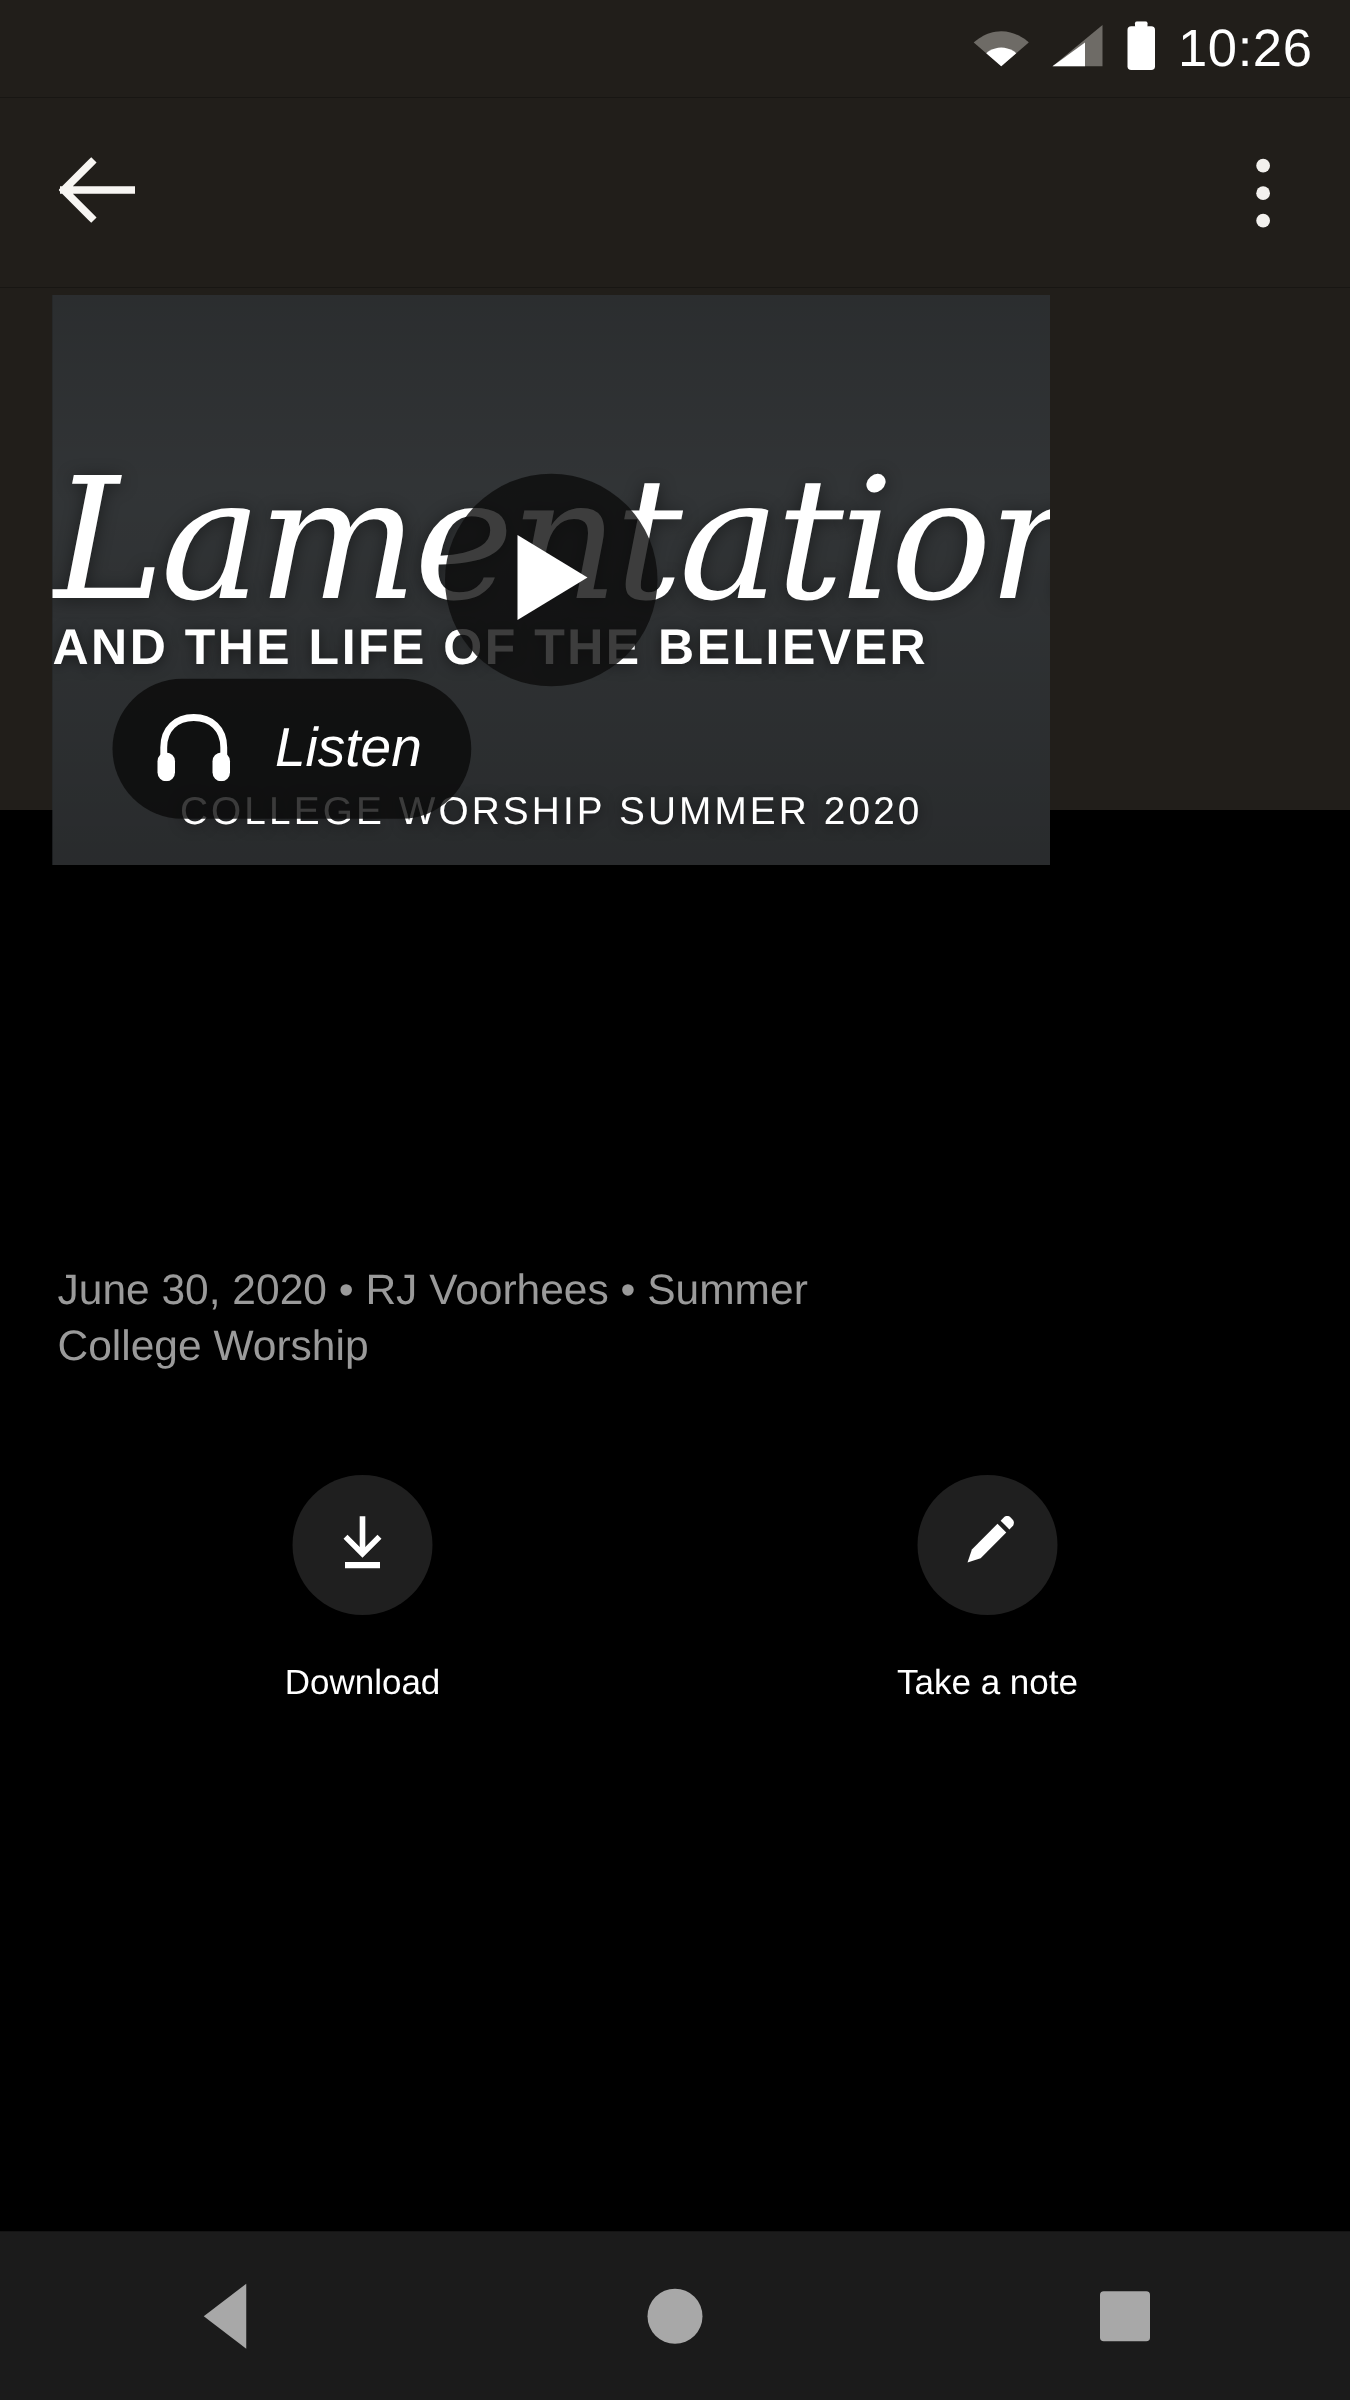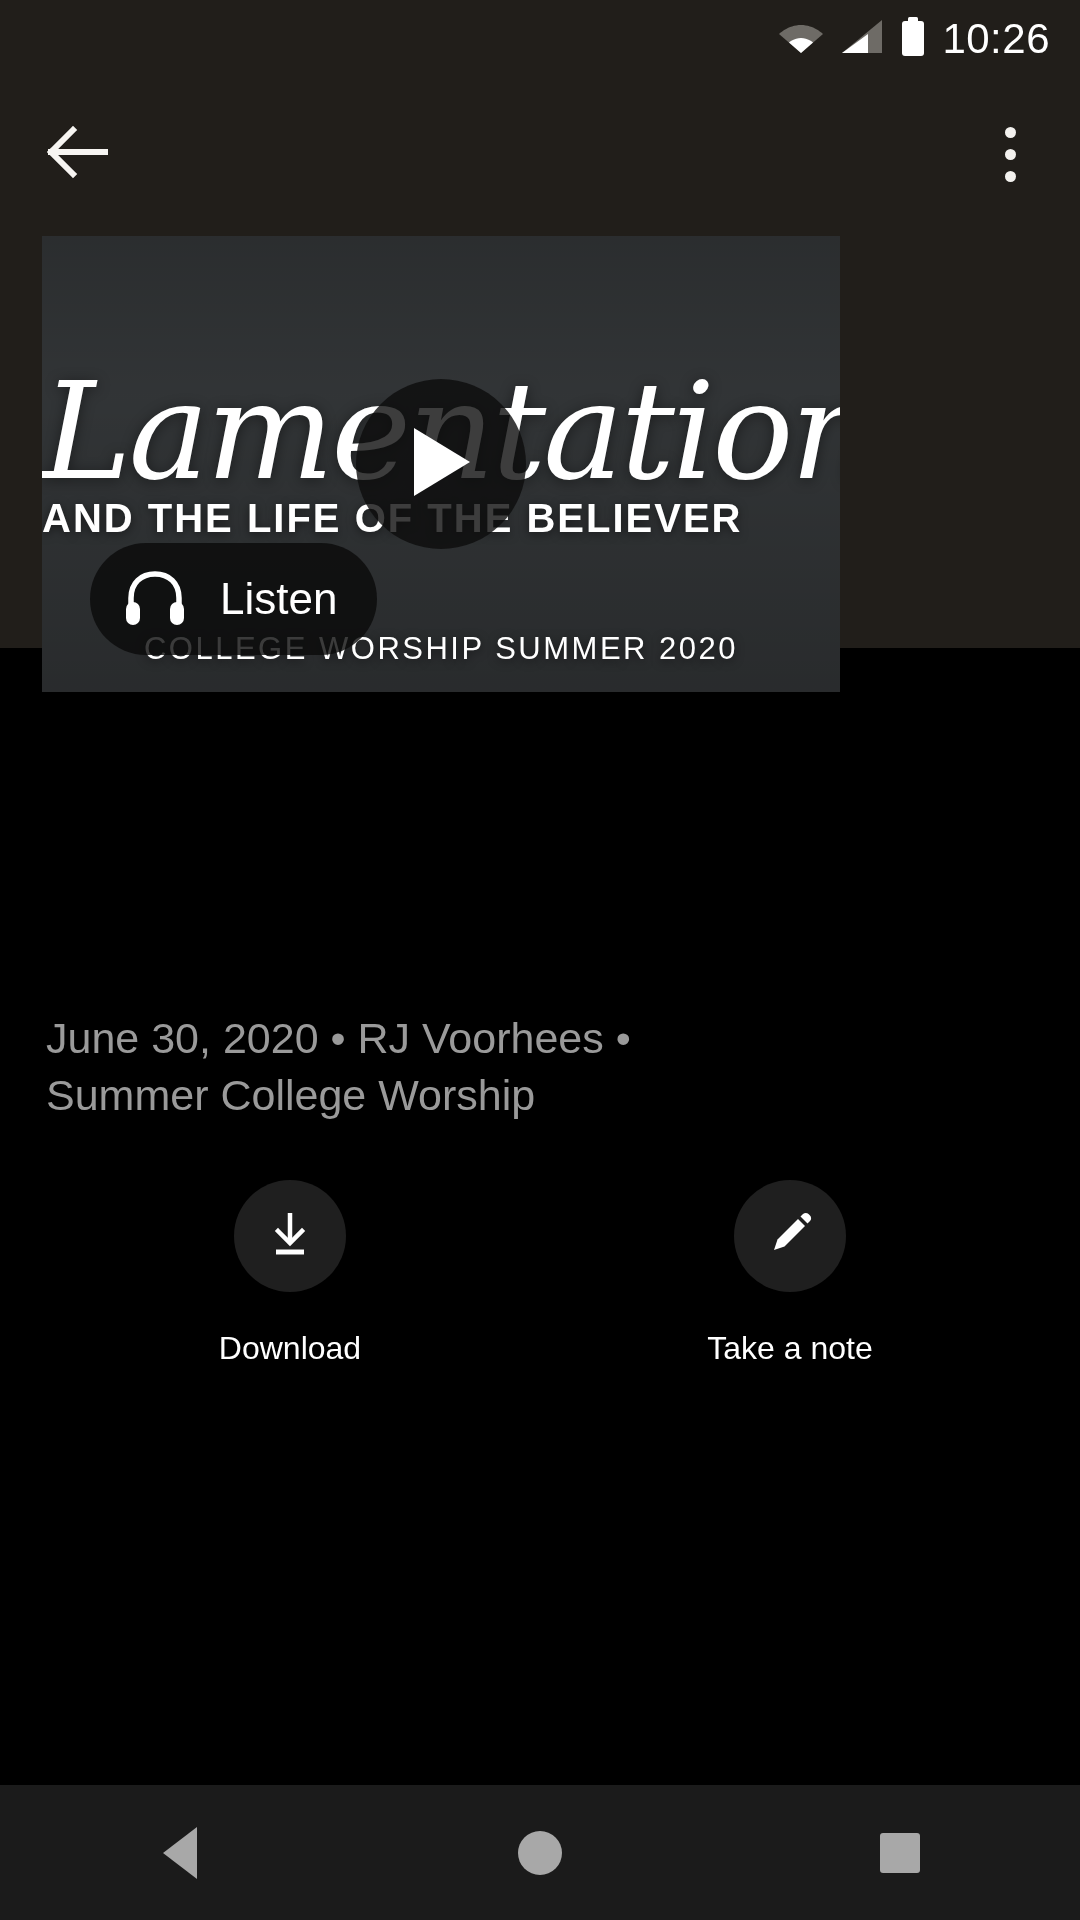--- a/index.html
+++ b/index.html
@@ -130,49 +130,49 @@
     cursor:pointer;
   }
   .listen-pill{
     position:absolute; left:48px; top:307px;
     height:112px; padding:0 40px 0 34px;
     border-radius:56px;
     background:rgba(10,10,10,0.80);
     display:flex; align-items:center; gap:34px;
     cursor:pointer;
   }
-  .listen-label{ color:#fff; font-size:44px; line-height:1; }
+  .listen-label{ color:#fff; font-size:44px; line-height:1;font-style:italic; }
 
   
   .title{
     position:absolute; left:46px; top:905px; width:940px;
     color:#fff; font-size:60px; font-weight:bold; line-height:1.1;
     letter-spacing:-0.5px;
   }
   .meta{
     position:absolute; left:46px; top:1010px; width:720px;
-    color:#9a9a9a; font-size:43px; line-height:1.32;
+    color:#9a9a9a; font-size:34px; line-height:1.32;
   }
 
   
   .actions{
     position:absolute; left:0; top:1180px; width:1080px;
     display:flex; justify-content:space-around; align-items:flex-start;
     padding:0 40px;
   }
   .action{
     display:flex; flex-direction:column; align-items:center; gap:40px;
     width:260px; cursor:pointer;
   }
   .action-circle{
     width:112px; height:112px; border-radius:50%;
     background:#1f1f1f;
     display:flex; align-items:center; justify-content:center;
   }
-  .action-label{ color:#fff; font-size:32px; line-height:1; text-align:center; }
+  .action-label{ color:#fff; font-size:28px; line-height:1; text-align:center; }
 
   
   .navbar{
     position:absolute; left:0; bottom:0; width:1080px; height:135px;
     background:#1b1b1b;
     display:flex; align-items:center; justify-content:space-around;
   }
   .nav-item{ width:160px; height:135px; display:flex; align-items:center; justify-content:center; cursor:pointer; }
   .nav-back{
     width:0; height:0;

